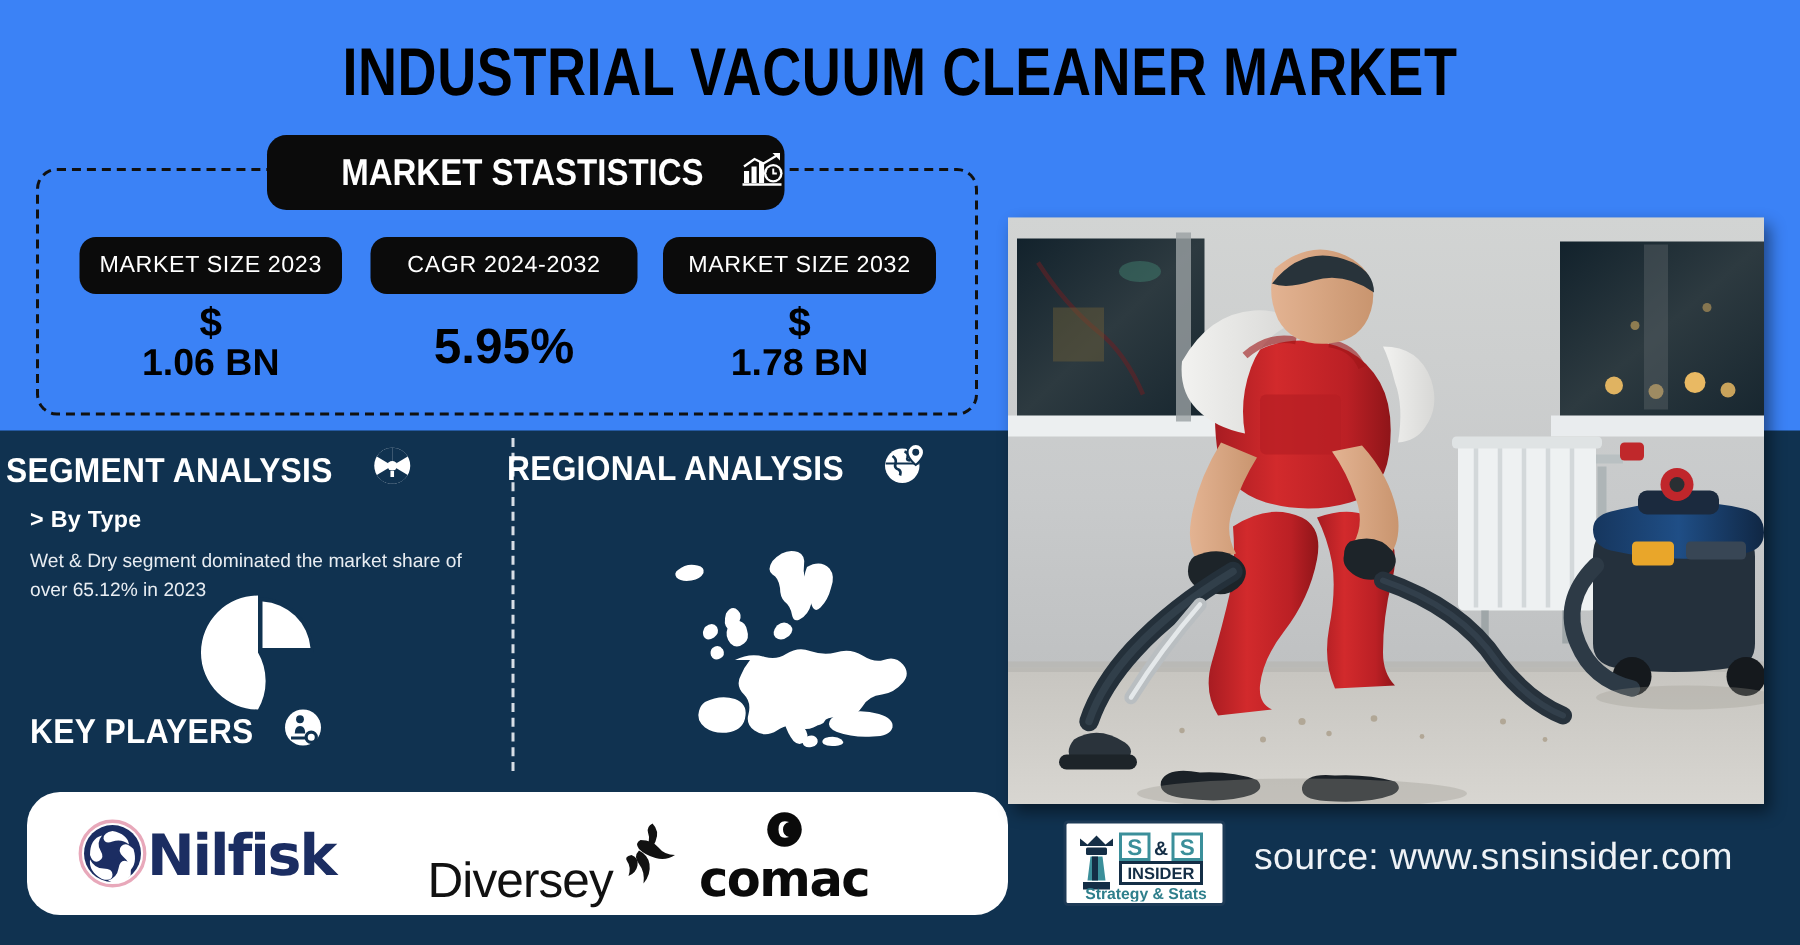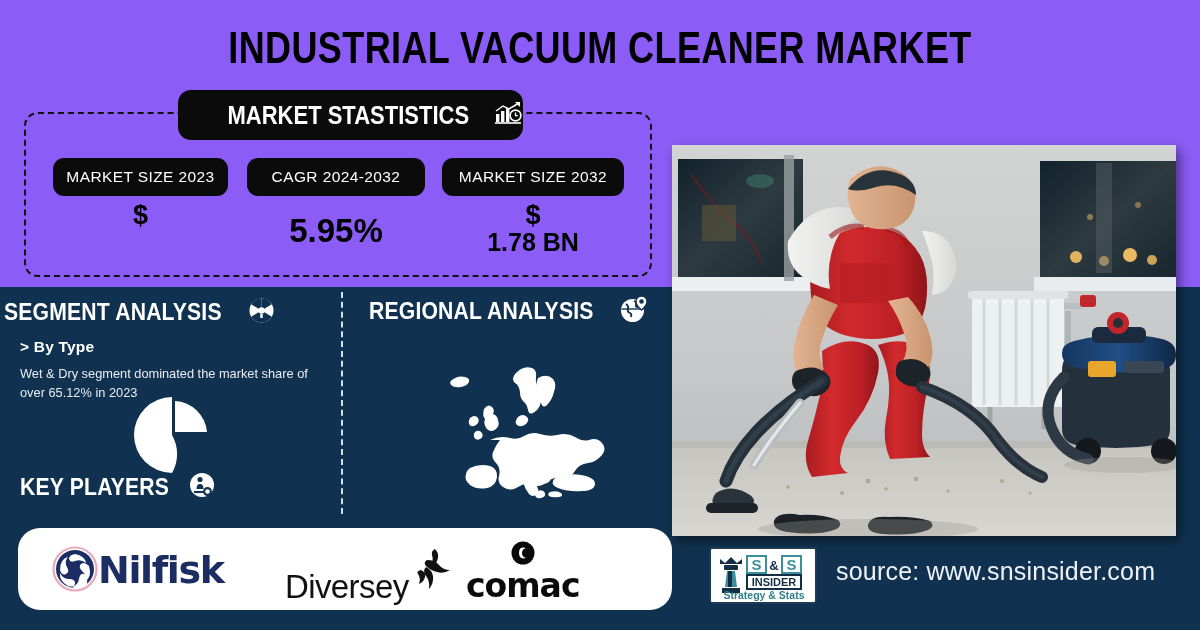--- a/index.html
+++ b/index.html
@@ -5,21 +5,21 @@
   * { box-sizing: border-box; margin: 0; padding: 0; }
   html, body {
     width: 1200px; height: 630px;
     font-family: "Liberation Sans", sans-serif;
     background: #ffffff;
     overflow: hidden;
   }
   #page {
     position: relative;
     width: 1200px; height: 630px;
-    background: #8b5cf6;
+    background: #3b82f6;
   }
 
   
   #title {
     position: absolute;
     left: 0; top: 22px;
     width: 1200px;
     text-align: center;
     font-size: 45px;
     font-weight: bold;
@@ -111,21 +111,21 @@
   }
   .section-head .htxt {
     font-size: 23px;
     font-weight: bold;
     letter-spacing: 0.2px;
     transform: scaleX(0.92);
     transform-origin: left center;
   }
 
   #segment-head { left: 4px; top: 297px; }
-  #regional-head { left: 369px; top: 296px; }
+  #regional-head { left: 338px; top: 296px; }
   #keyplayers-head { left: 20px; top: 472px; }
 
   #by-type {
     position: absolute;
     left: 20px; top: 338px;
     color: #ffffff;
     font-size: 15.5px;
     font-weight: bold;
     letter-spacing: 0.2px;
   }
@@ -234,20 +234,21 @@
         <circle cx="22.5" cy="13.5" r="4.6" fill="#0b0b0b"></circle>
         <path d="M22.5 10.4 v3.3 h2.4" stroke="#fff" stroke-width="1.3" fill="none"></path>
       </svg>
     </span>
   </div>
 
   <div class="stat-col" id="stat-1">
     <div class="lbl">MARKET SIZE 2023</div>
     <div class="val">
       <span class="dollar">$</span>
+      <span class="num">1.06 BN</span>
     </div>
   </div>
 
   <div class="stat-col" id="stat-2">
     <div class="lbl">CAGR 2024-2032</div>
     <div class="val">
       <span class="big">5.95%</span>
     </div>
   </div>
 

